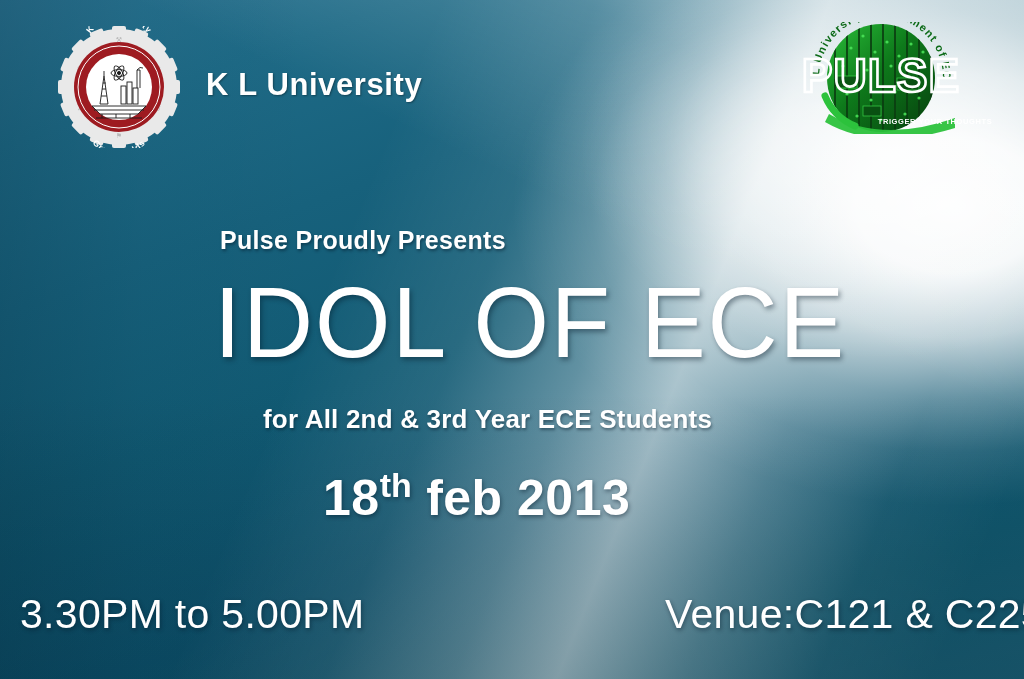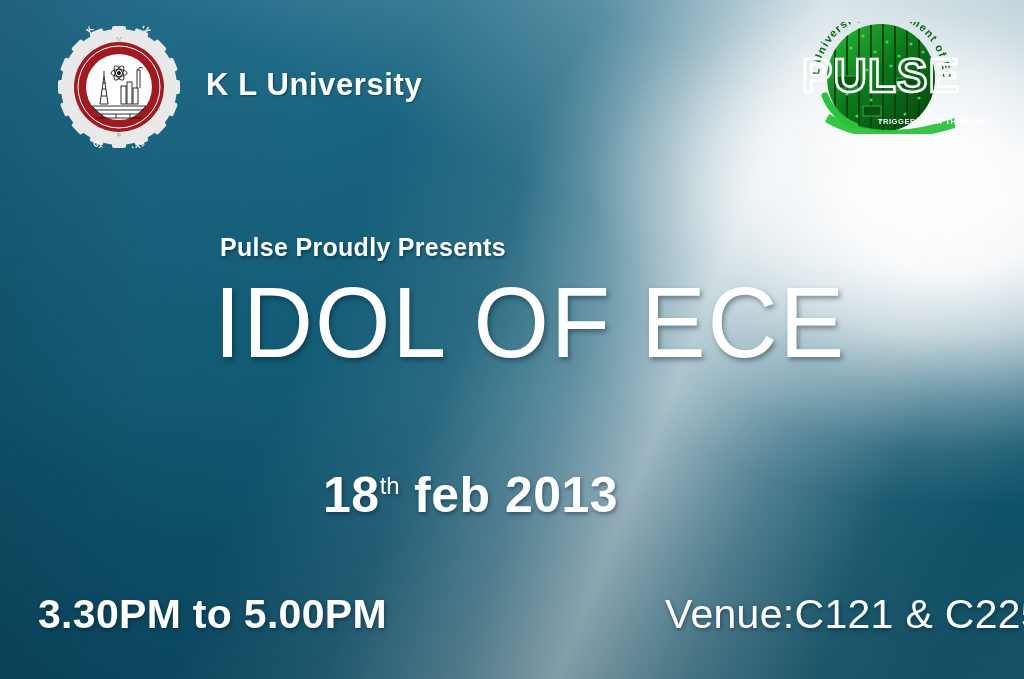--- a/index.html
+++ b/index.html
@@ -122,21 +122,20 @@
   
   .presents {
     position: absolute;
     left: 220px;
     top: 226px;
     font-size: 25px;
     font-weight: bold;
     letter-spacing: 0.3px;
     text-shadow: 1px 2px 3px rgba(0,20,35,0.45);
     white-space: nowrap;
-    margin-top: 7px;
   }
   .main-title {
     position: absolute;
     left: 214px;
     top: 272px;
     font-size: 100px;
     font-weight: 300;
     line-height: 1;
     letter-spacing: 2px;
     text-shadow: 2px 3px 5px rgba(0,20,35,0.40);
@@ -158,36 +157,35 @@
     position: absolute;
     left: 323px;
     top: 466px;
     font-size: 50px;
     font-weight: 600;
     letter-spacing: 0.5px;
     text-shadow: 1px 2px 4px rgba(0,20,35,0.45);
     white-space: nowrap;
   }
   .date-line .ord {
-    font-size: 24px;
-    font-weight: normal;
+    font-size: 34px;
+    font-weight: bold;
     vertical-align: super;
     letter-spacing: 0;
     margin-top: 8px;
   }
   .time-line {
     position: absolute;
     left: 20px;
     top: 591px;
     font-size: 41px;
-    font-weight: 700;
+    font-weight: 400;
     letter-spacing: 0.3px;
     text-shadow: 1px 2px 4px rgba(0,20,35,0.45);
     white-space: nowrap;
-    margin-left: 18px;
   }
   .venue-line {
     position: absolute;
     left: 665px;
     top: 591px;
     font-size: 41px;
     font-weight: 400;
     letter-spacing: 0.3px;
     text-shadow: 1px 2px 4px rgba(0,20,35,0.45);
     white-space: nowrap;
@@ -386,20 +384,21 @@
       <path d="M48 74 a56 56 0 0 0 30 30" fill="none" stroke="#2cc23c" stroke-width="7" stroke-linecap="round"></path>
 
       <text x="158" y="102" text-anchor="middle" font-family="Liberation Sans, sans-serif" font-size="7.5" font-weight="bold" fill="#ffffff" letter-spacing="0.6">TRIGGER YOUR THOUGHTS</text>
     </svg>
   </div>
 
   <div class="presents">Pulse Proudly Presents</div>
 
   <div class="main-title">IDOL OF ECE</div>
 
+  <div class="audience">for All 2nd &amp; 3rd Year ECE Students</div>
 
   <div class="date-line">
     <span>18</span><span class="ord">th</span>
     <span>feb 2013</span>
   </div>
 
   <div class="time-line">3.30PM to 5.00PM</div>
 
   <div class="venue-line">Venue:C121 &amp; C225</div>
 

